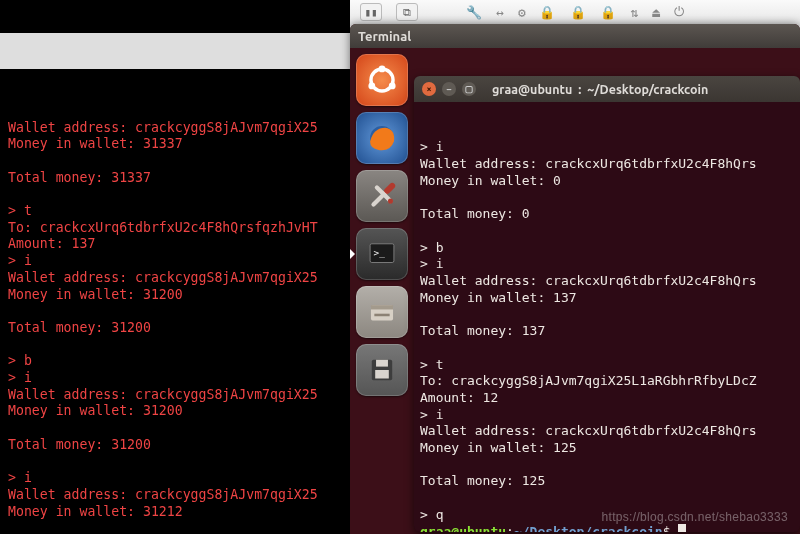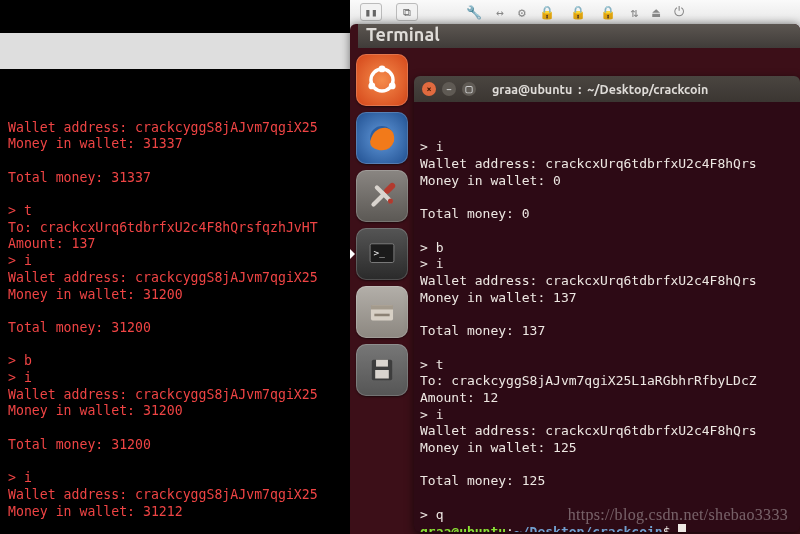--- a/index.html
+++ b/index.html
@@ -62,26 +62,25 @@
     background: #3c0f18;
     border-radius: 6px 6px 0 0;
     box-shadow: 0 0 8px rgba(0,0,0,0.5);
     overflow: hidden;
   }
   .ubuntu-titlebar {
     height: 24px;
     background: linear-gradient(#5c5651, #403c39);
     color: #dfdcd8;
     font-family: "Ubuntu", sans-serif;
-    font-size: 18px;
+    font-size: 13px;
     font-weight: bold;
     display: flex;
-    align-items: flex-start;
+    align-items: center;
     padding: 0 8px;
-    margin-left: 8px;
   }
 
   
   .launcher {
     position: absolute;
     left: 352px; top: 48px;
     width: 60px;
     padding: 6px 4px;
     display: flex;
     flex-direction: column;
@@ -150,22 +149,22 @@
     white-space: pre;
     font-size: 13px;
   }
   .prompt-user { color: #8ae234; font-weight: bold; }
   .prompt-path { color: #729fcf; font-weight: bold; }
   .prompt-dollar { color: #eee8e3; }
 
   .watermark {
     position: absolute;
     right: 12px; bottom: 10px;
-    font-family: Liberation Serif, serif;
-    font-size: 16px;
+    font-family: Liberation Sans, sans-serif;
+    font-size: 12px;
     color: rgba(240,240,240,0.38);
     z-index: 20;
     letter-spacing: 0.3px;
   }
   .ucursor {
     display: inline-block;
     width: 8px; height: 14px;
     background: #eee8e3;
     vertical-align: -2px;
   }

